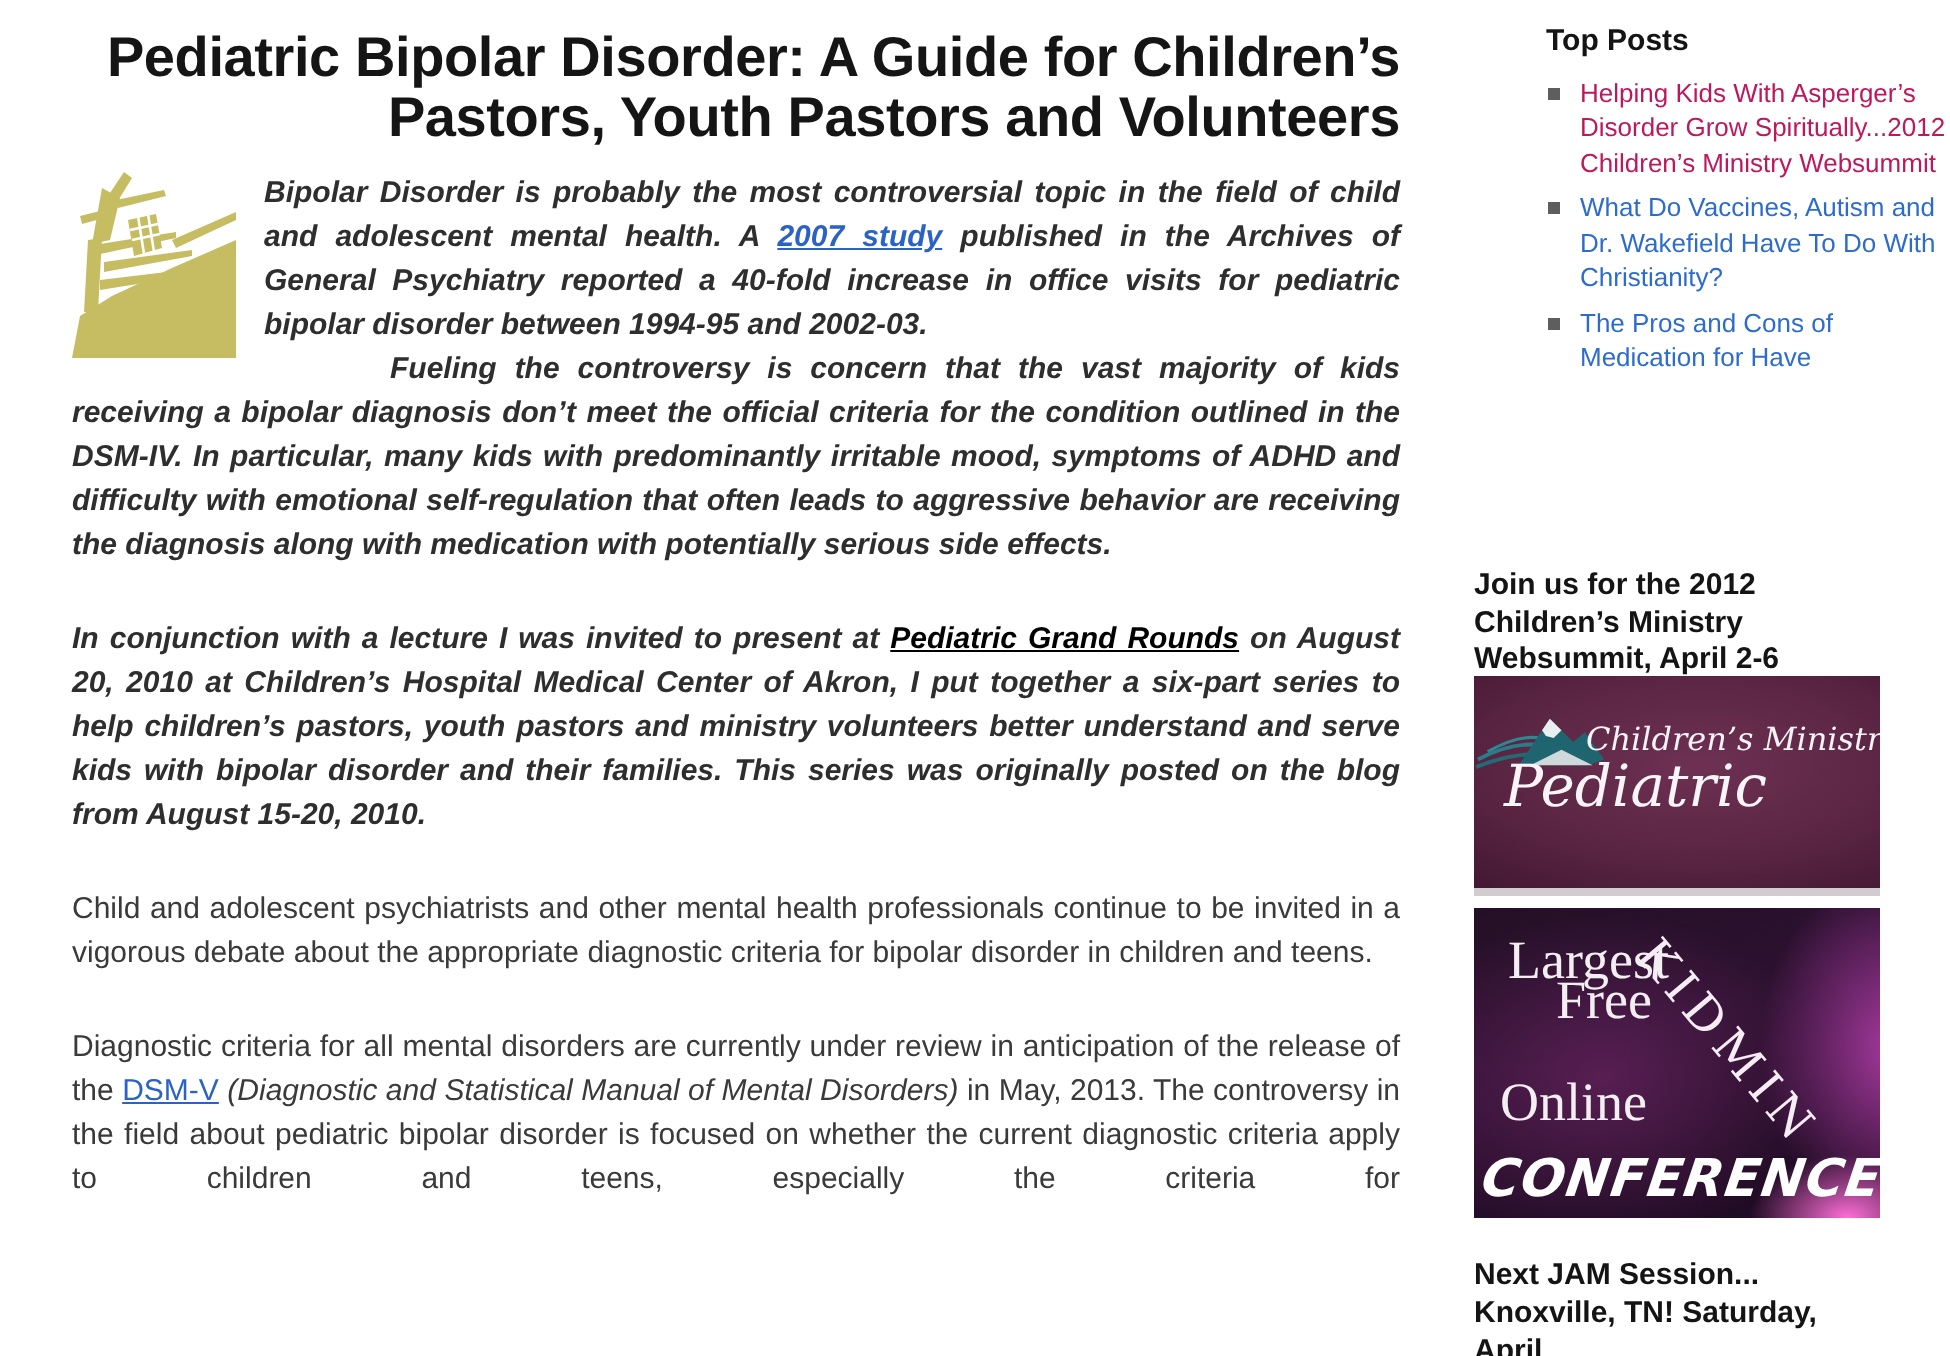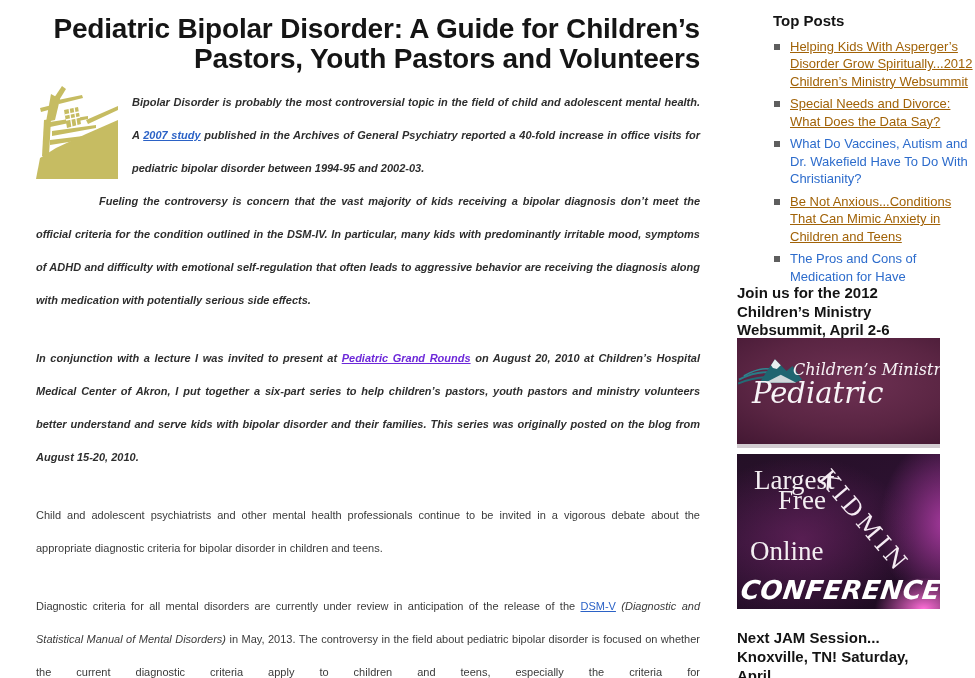--- a/index.html
+++ b/index.html
@@ -6,40 +6,40 @@
   body{font-family:"Liberation Sans",sans-serif;}
   .page{position:relative;width:975px;height:678px;background:#fff;overflow:hidden;}
 
   
   .main{position:absolute;left:36px;top:0;width:664px;height:678px;}
   .title{position:absolute;left:0;top:14px;width:664px;margin:0;
          font-size:28px;font-weight:bold;color:#151515;line-height:30px;letter-spacing:-0.2px;text-align:right;}
   .article-flow{position:absolute;left:0;top:86px;width:664px;}
   .steeple{float:left;width:82px;height:93px;margin:0 14px 1px 0;padding:0;}
   .steeple svg{display:block;width:82px;height:93px;}
-  .para{font-size:11px;line-height:33px;text-align:justify;margin:0 0 25px 0;}
+  .para{font-size:15px;line-height:22px;text-align:justify;margin:0 0 25px 0;}
   .para.bold-italic{font-weight:bold;font-style:italic;color:#2e2e2e;}
   .para.regular{color:#3a3a3a;}
   .para.cutoff{text-align-last:justify;margin-bottom:0;}
   .indent{display:inline-block;width:63px;}
   a.inline-link{text-decoration:underline;cursor:pointer;}
   a.inline-link.blue{color:#2b62c6;}
-  a.inline-link.purple{color:#6d28d9;}
+  a.inline-link.purple{color:#000000;}
   .em{font-style:italic;}
 
   
   .sidebar{position:absolute;left:737px;top:0;width:206px;height:678px;}
   .side-heading{margin:0;font-size:15px;font-weight:bold;color:#141414;line-height:18.5px;}
   .tp-block{position:absolute;left:0;top:12px;width:206px;margin-left:36px;}
   .tp-block .side-heading{margin-bottom:7px;}
   .top-posts{list-style:none;margin:0;padding:0;}
   .top-posts li{position:relative;padding-left:17px;font-size:13px;line-height:17.5px;margin-bottom:5px;}
   .bullet{position:absolute;left:1px;top:6px;width:6px;height:6px;background:#5e5e5e;}
   .top-posts a{text-decoration:none;cursor:pointer;}
-  .top-posts a.purple{color:#a16207;text-decoration:underline;}
+  .top-posts a.purple{color:#be185d;}
   .top-posts a.blue{color:#2d6ccc;}
 
   .ws-heading{position:absolute;left:0;top:284px;width:206px;}
 
   .banner{position:absolute;left:0;width:203px;overflow:hidden;cursor:pointer;}
   .banner1{top:338px;height:106px;
     background:radial-gradient(110% 95% at 55% 42%, #6e3153 0%, #5a2543 45%, #421732 80%, #340f28 100%);
     border-bottom:4px solid #d2cbd0;}
   .mountain{position:absolute;left:1px;top:15px;width:68px;height:34px;}
   .b1-top{position:absolute;left:56px;top:22px;color:#f6f2f5;
@@ -105,23 +105,23 @@
         </div>
     </div>
   </div>
 
   <aside class="sidebar">
 
     <div class="tp-block">
       <h2 class="side-heading">Top Posts</h2>
       <ul id="top-posts-list" class="top-posts">
           <li><span class="bullet"></span><a class="purple">Helping Kids With Asperger’s Disorder Grow Spiritually...2012 Children’s Ministry Websummit</a></li>
-          <li><span class="bullet"></span><a class="purple">Special Needs and Divorce: What Does the Data Say?</a></li>
+          <li><span class="bullet"></span></li>
           <li><span class="bullet"></span><a class="blue">What Do Vaccines, Autism and Dr. Wakefield Have To Do With Christianity?</a></li>
-          <li><span class="bullet"></span><a class="purple">Be Not Anxious...Conditions That Can Mimic Anxiety in Children and Teens</a></li>
+          <li><span class="bullet"></span></li>
           <li><span class="bullet"></span><a class="blue">The Pros and Cons of Medication for Have</a></li>
         </ul>
     </div>
 
     <h2 class="side-heading ws-heading">Join us for the 2012<br>Children’s Ministry<br>Websummit, April 2-6</h2>
 
     <div class="banner banner1">
       <svg class="mountain" viewBox="0 0 70 34" xmlns="http://www.w3.org/2000/svg">
         <path d="M1,27 Q20,17 36,20" stroke="#2a7c86" stroke-width="2" fill="none"></path>
         <path d="M0,31 Q22,22 40,25" stroke="#236a75" stroke-width="2" fill="none"></path>

